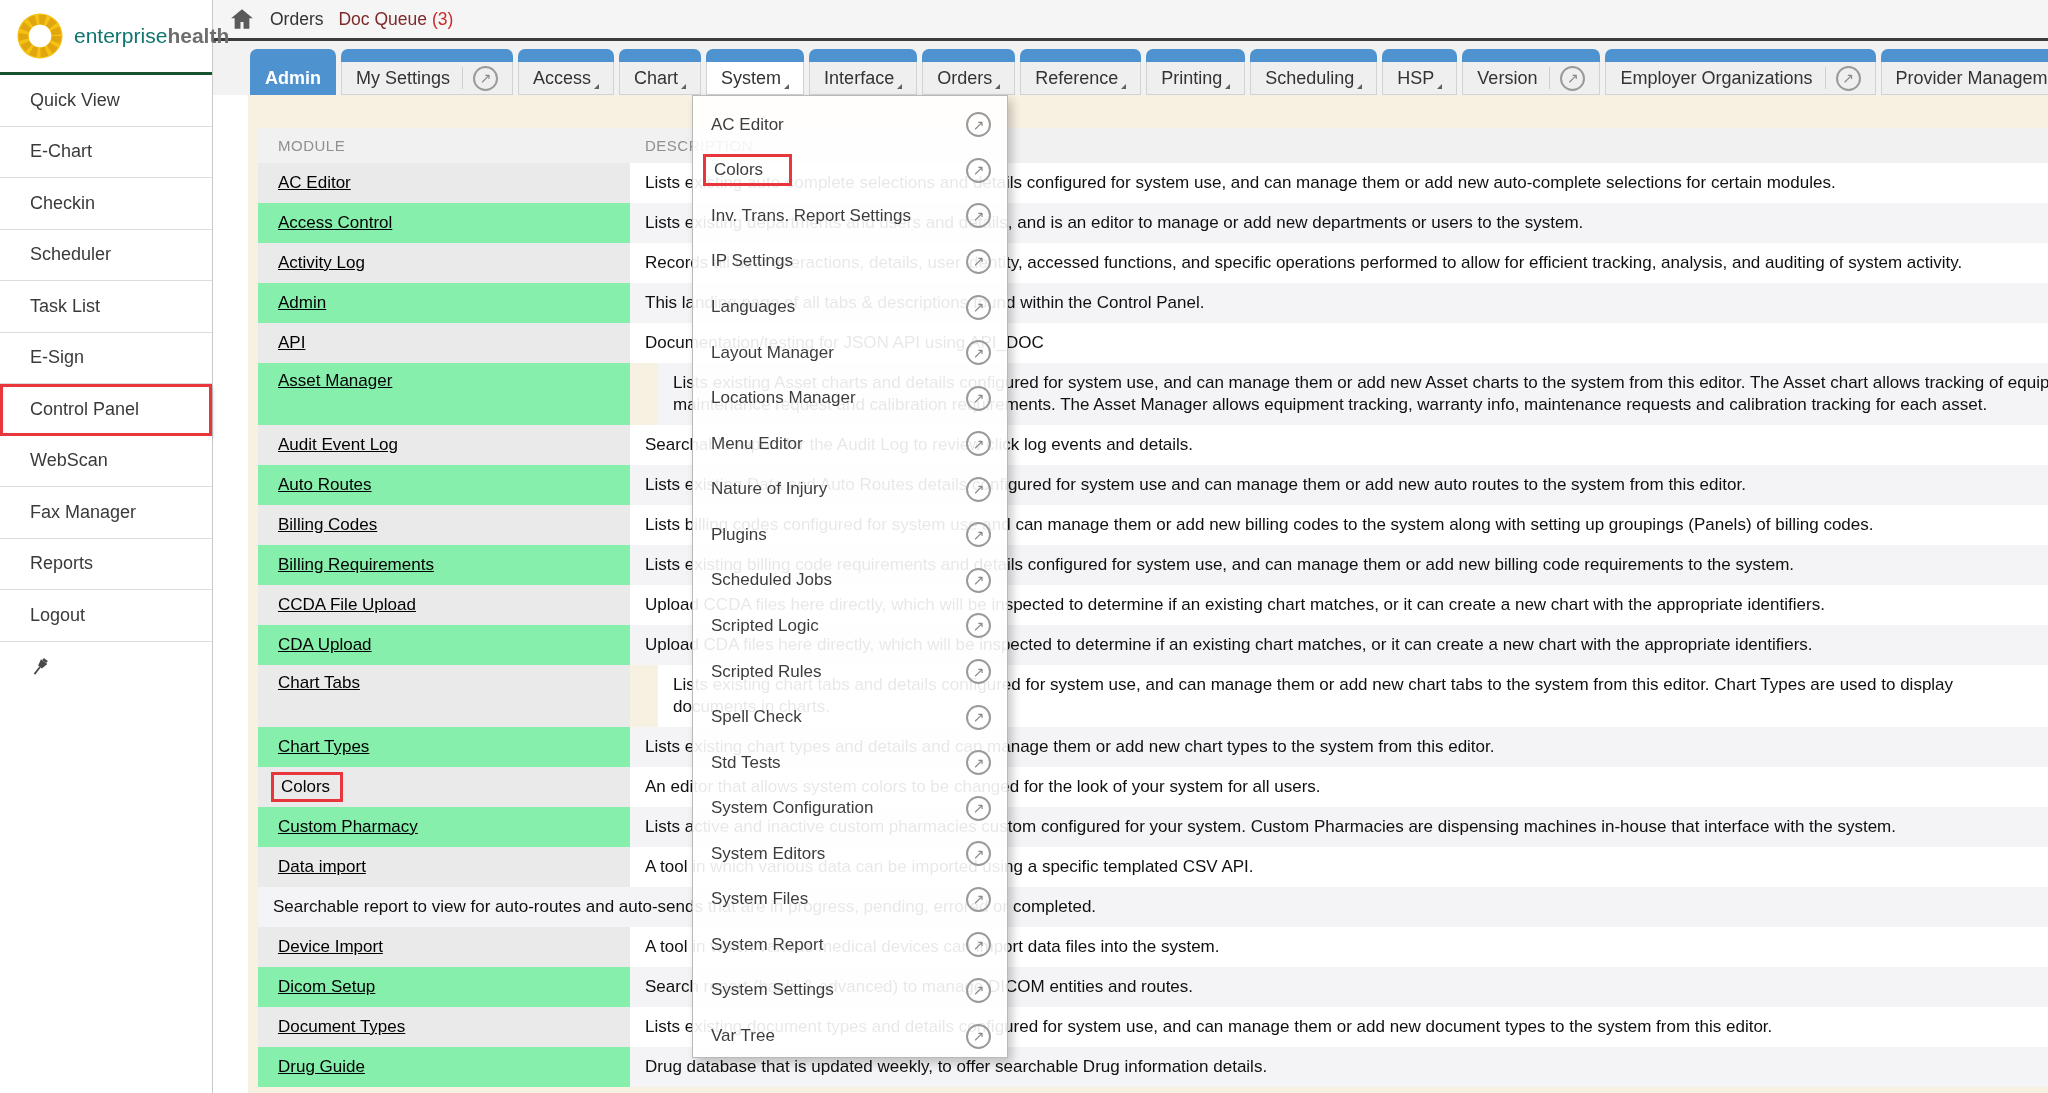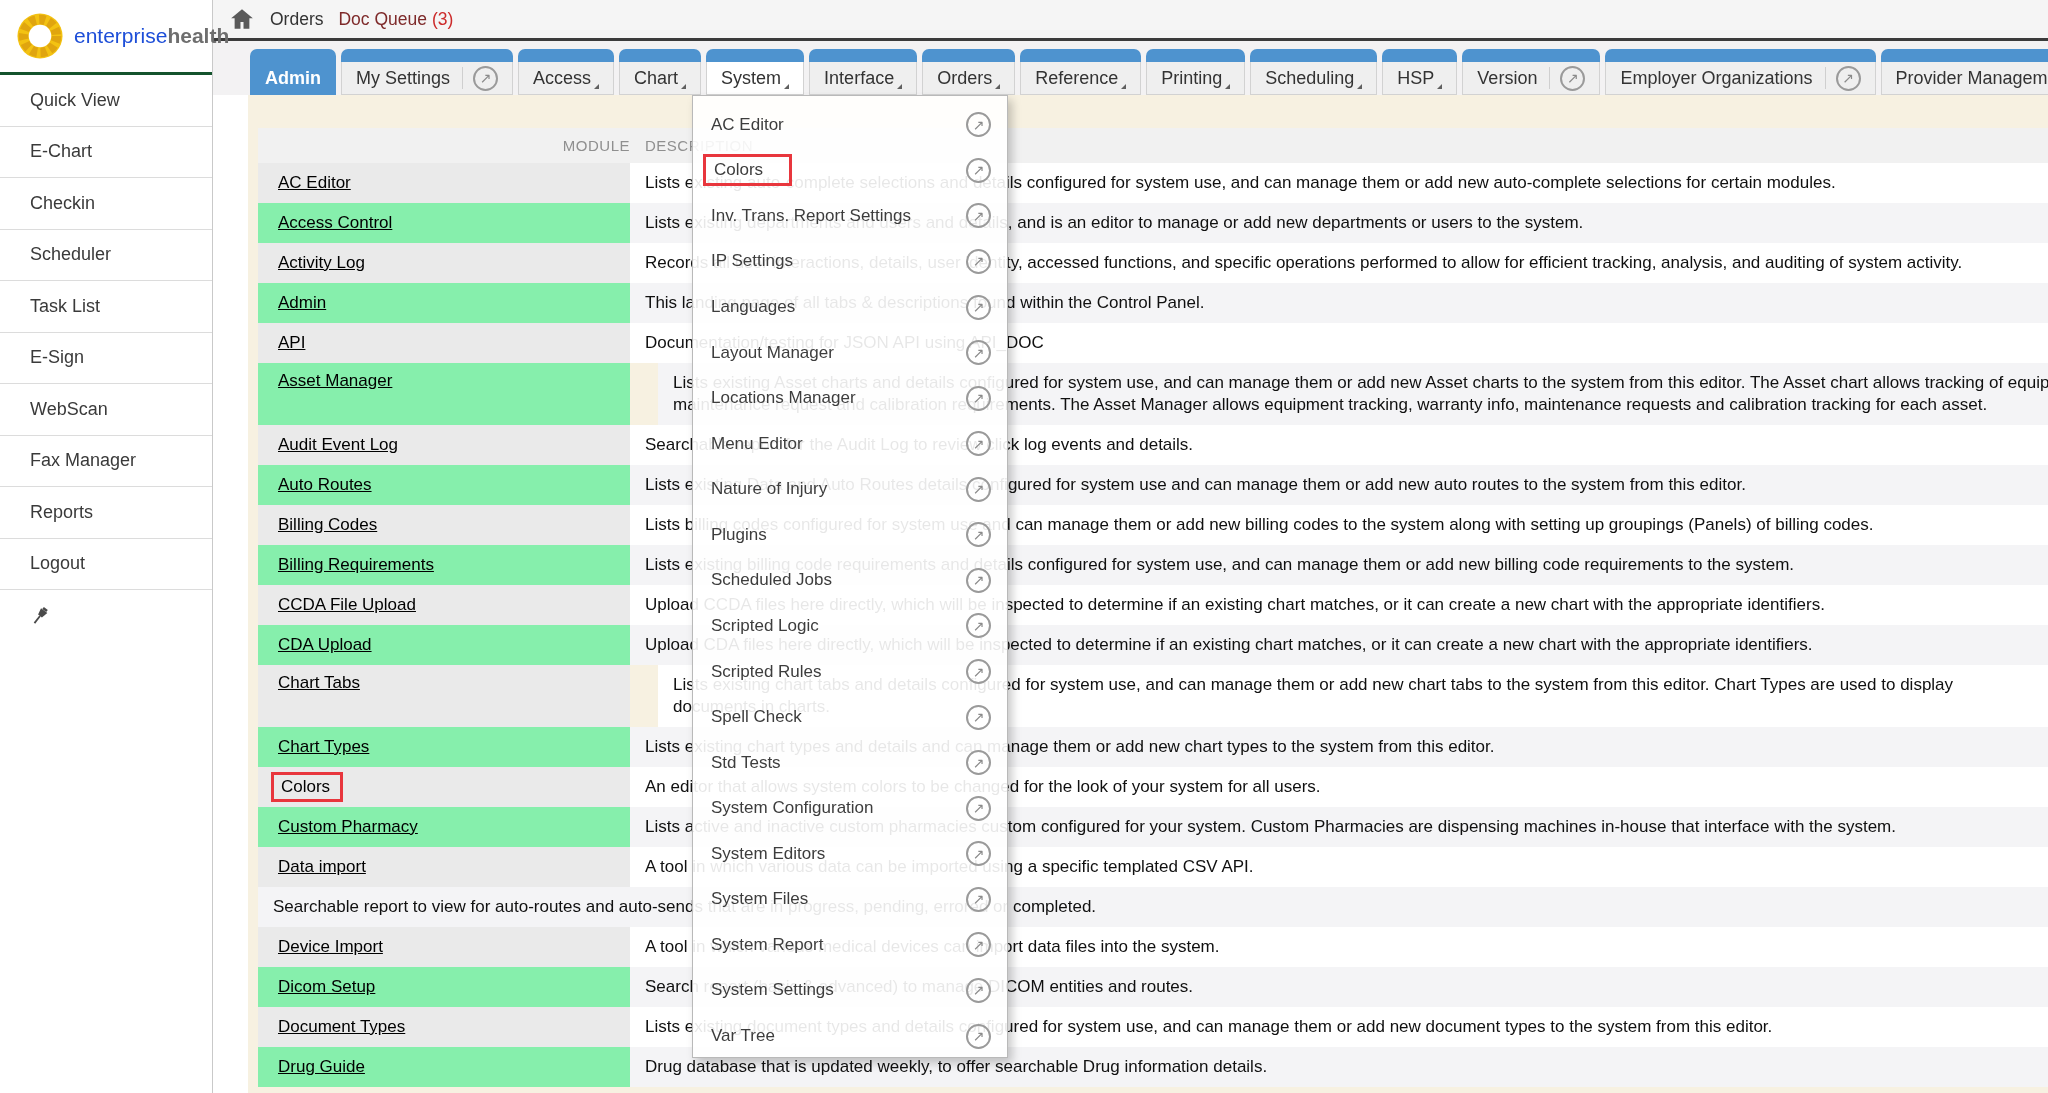--- a/index.html
+++ b/index.html
@@ -4,21 +4,21 @@
 <style>
   * { margin:0; padding:0; box-sizing:border-box; }
   html,body { width:2048px; height:1093px; overflow:hidden; font-family:"Liberation Sans", sans-serif; background:#fff; }
   #app { position:relative; width:2048px; height:1093px; }
 
   
   #sidebar { position:absolute; left:0; top:0; width:213px; height:1093px; background:#fff; border-right:1px solid #c9c9c9; z-index:3; }
   #logo-block { height:72px; display:flex; align-items:center; padding-left:14px; }
   #logo-mark { width:52px; height:52px; flex:0 0 52px; }
   #brand-text { margin-left:8px; font-size:21px; white-space:nowrap; }
-  #brand-text .lt { color:#1d4ed8; }
+  #brand-text .lt { color:#0f766e; }
   #brand-text .bd { color:#6e6e6e; font-weight:bold; }
   #side-list { border-top:3px solid #14532d; }
   .side-item { height:51.5px; display:flex; align-items:center; padding-left:30px; font-size:18px; color:#3a3a3a; border-bottom:1px solid #dcdcdc; cursor:pointer; background:#fff; }
   .side-item.hl { border:3px solid #e8363d; border-bottom:3px solid #e8363d; box-shadow:0 3px 4px rgba(0,0,0,0.25); padding-left:27px; }
   .side-pin-row { height:51px; display:flex; align-items:center; padding-left:28px; }
 
   
   #content { position:absolute; left:213px; top:0; right:0; height:1093px; }
   #topbar { height:38px; background:#f5f5f5; display:flex; align-items:center; padding-left:16px; gap:15px; }
   #topbar .crumb { font-size:17.5px; color:#333; }
@@ -34,21 +34,21 @@
   .tab.active .tab-body { background:#4e93cf; border-color:#4e93cf; }
   .tab.active .tab-label { color:#fff; font-weight:bold; }
   .tab.open .tab-body { background:#fff; }
   .caret-tri { width:0; height:0; border-bottom:5px solid #606060; border-left:5px solid transparent; align-self:flex-end; margin:0 0 5px 3px; }
   .tab-sep { width:1px; height:22px; background:#cfcfcf; margin:0 10px 0 12px; }
   .circ { width:25px; height:25px; border:2px solid #9a9a9a; border-radius:50%; color:#8a8a8a; font-size:14px; display:flex; align-items:center; justify-content:center; flex:0 0 25px; background:transparent; }
 
   
   #main { position:relative; height:998px; background:#fff; overflow:hidden; }
   #panel { margin-left:35px; height:100%; background:#f7f1e1; padding:33px 0 0 10px; }
-  .thead { display:flex; height:35px; background:#f1f1f1; align-items:center;text-align:right; }
+  .thead { display:flex; height:35px; background:#f1f1f1; align-items:center; }
   .th { font-size:15px; color:#8f8f8f; letter-spacing:0.5px; }
   .th.mod { width:372px; padding-left:20px; flex:0 0 372px; }
   .th.desc { padding-left:15px; }
   .trow { display:flex; height:40px; }
   .trow.two { height:62px;gap:28px; }
   .cell-module { width:372px; flex:0 0 372px; background:#eaeaea; padding-left:20px; display:flex; align-items:center; }
   .trow.two .cell-module { align-items:flex-start; padding-top:8px; }
   .trow.alt .cell-module { background:#86efac; }
   .cell-desc { flex:1; background:#fff; padding-left:15px; display:flex; flex-direction:column; justify-content:center; overflow:visible; }
   .trow.alt .cell-desc { background:#f4f4f6; }
@@ -92,20 +92,23 @@
           <span>Checkin</span>
         </div>
         <div class="side-item">
           <span>Scheduler</span>
         </div>
         <div class="side-item">
           <span>Task List</span>
         </div>
         <div class="side-item">
           <span>E-Sign</span>
+        </div>
+        <div class="side-item hl">
+          <span>Control Panel</span>
         </div>
         <div class="side-item">
           <span>WebScan</span>
         </div>
         <div class="side-item">
           <span>Fax Manager</span>
         </div>
         <div class="side-item">
           <span>Reports</span>
         </div>

